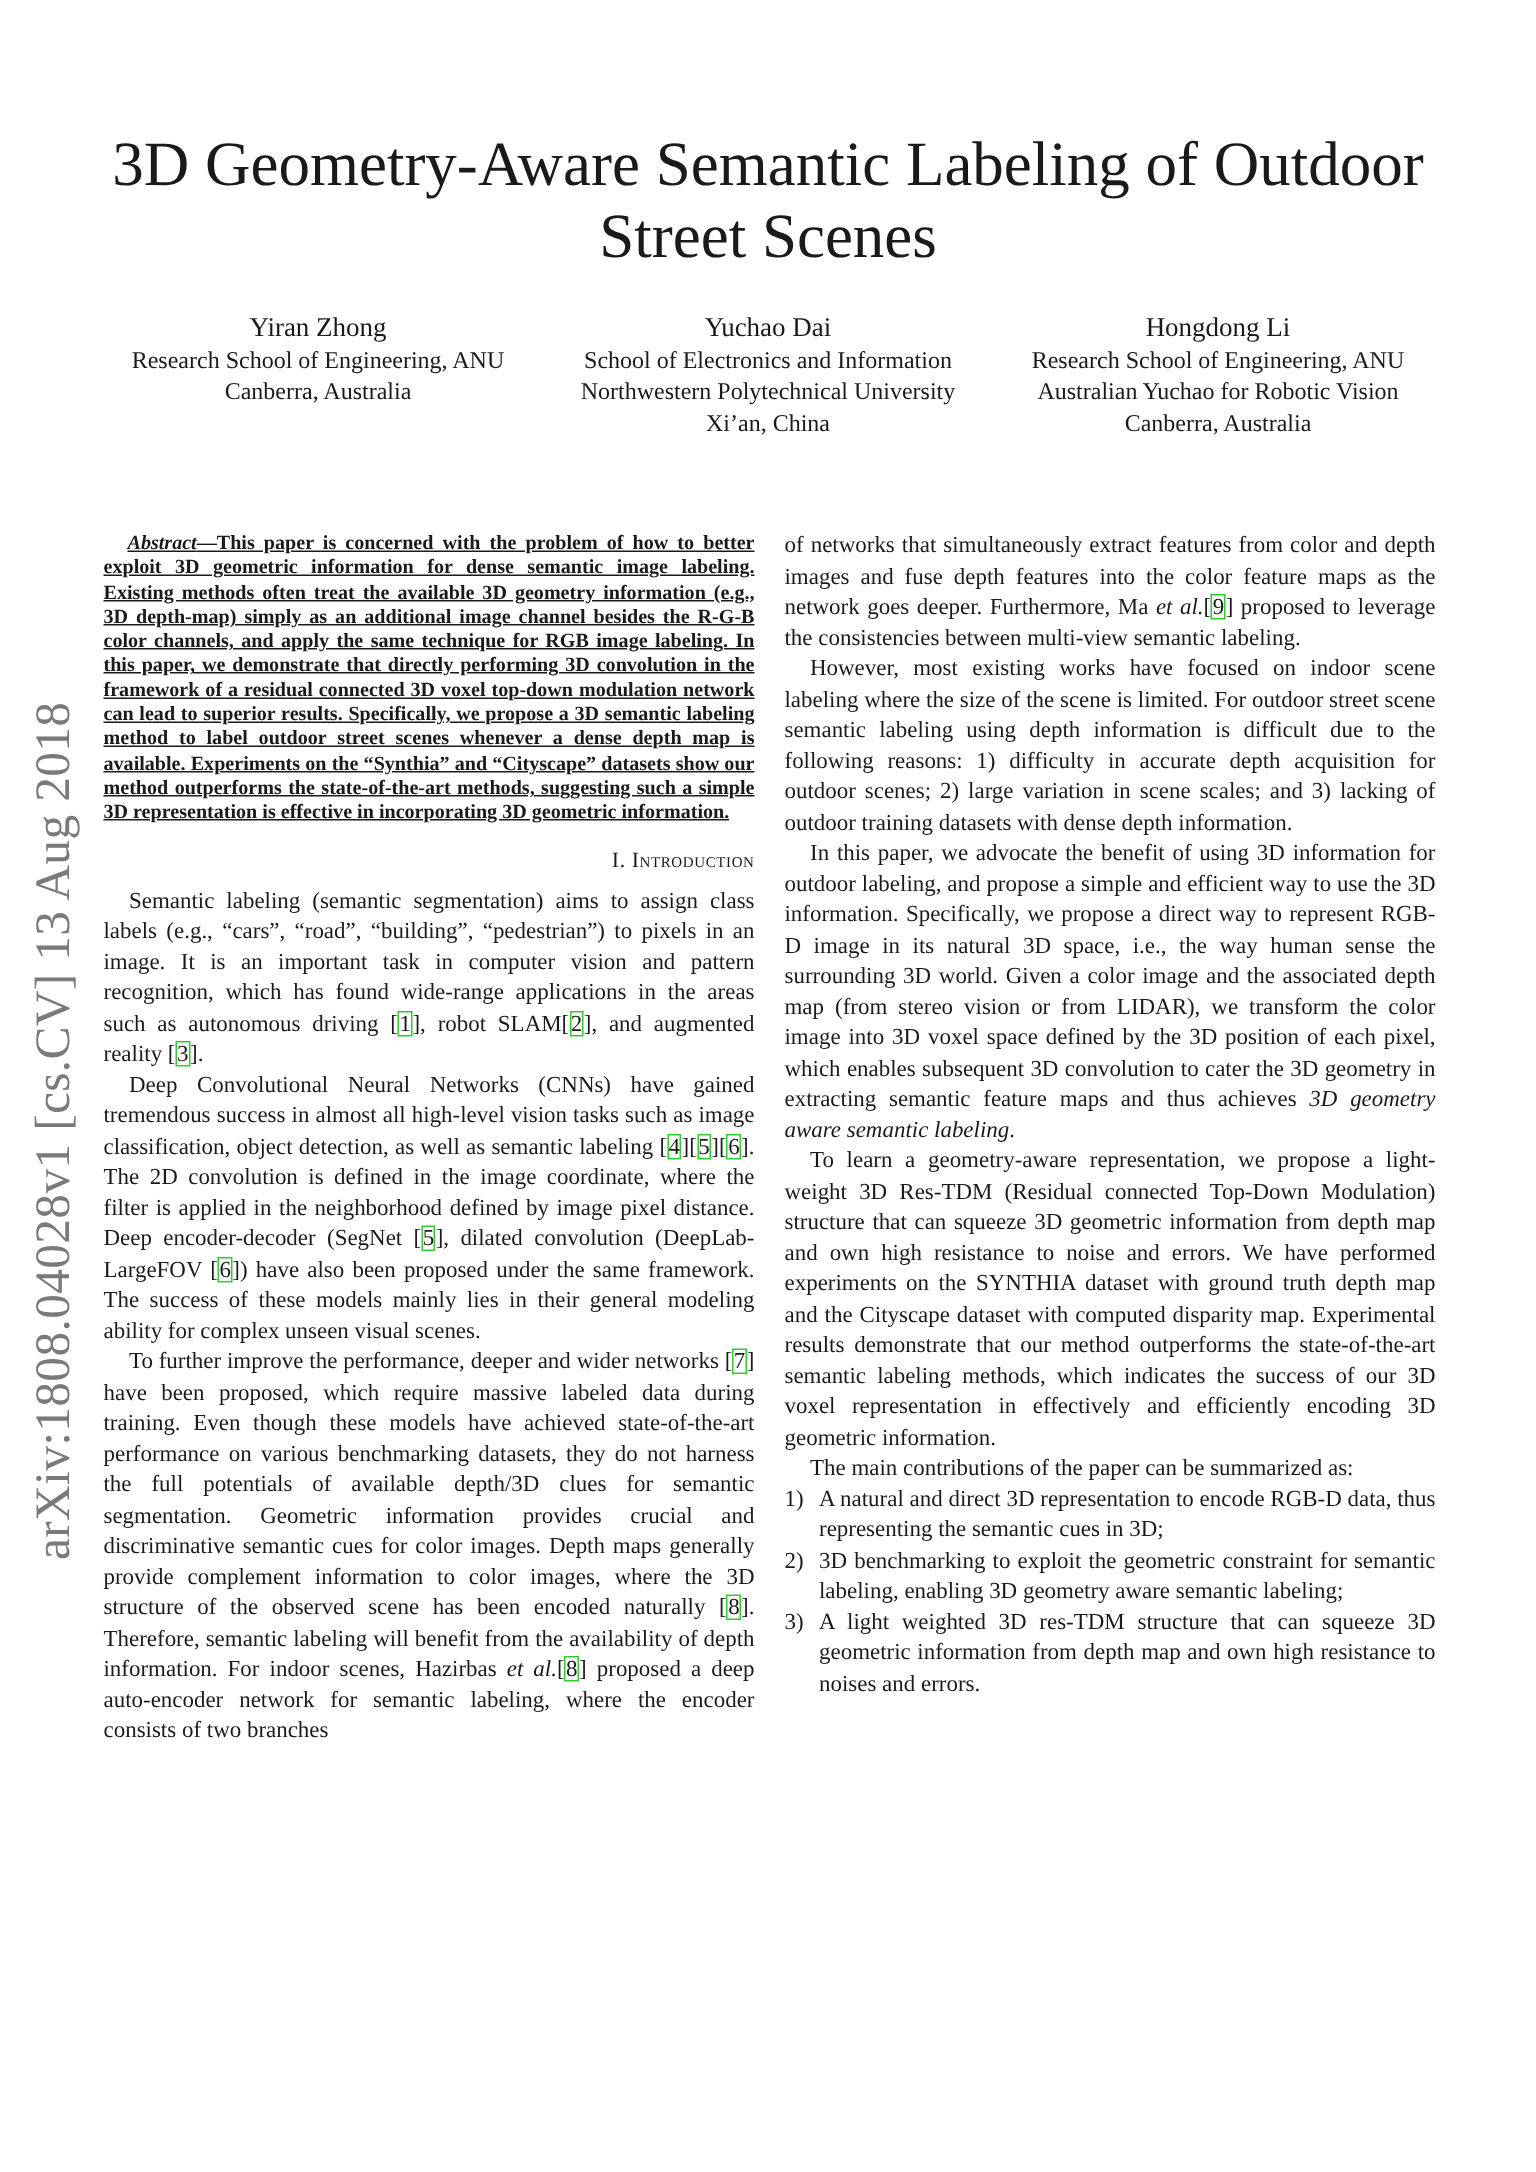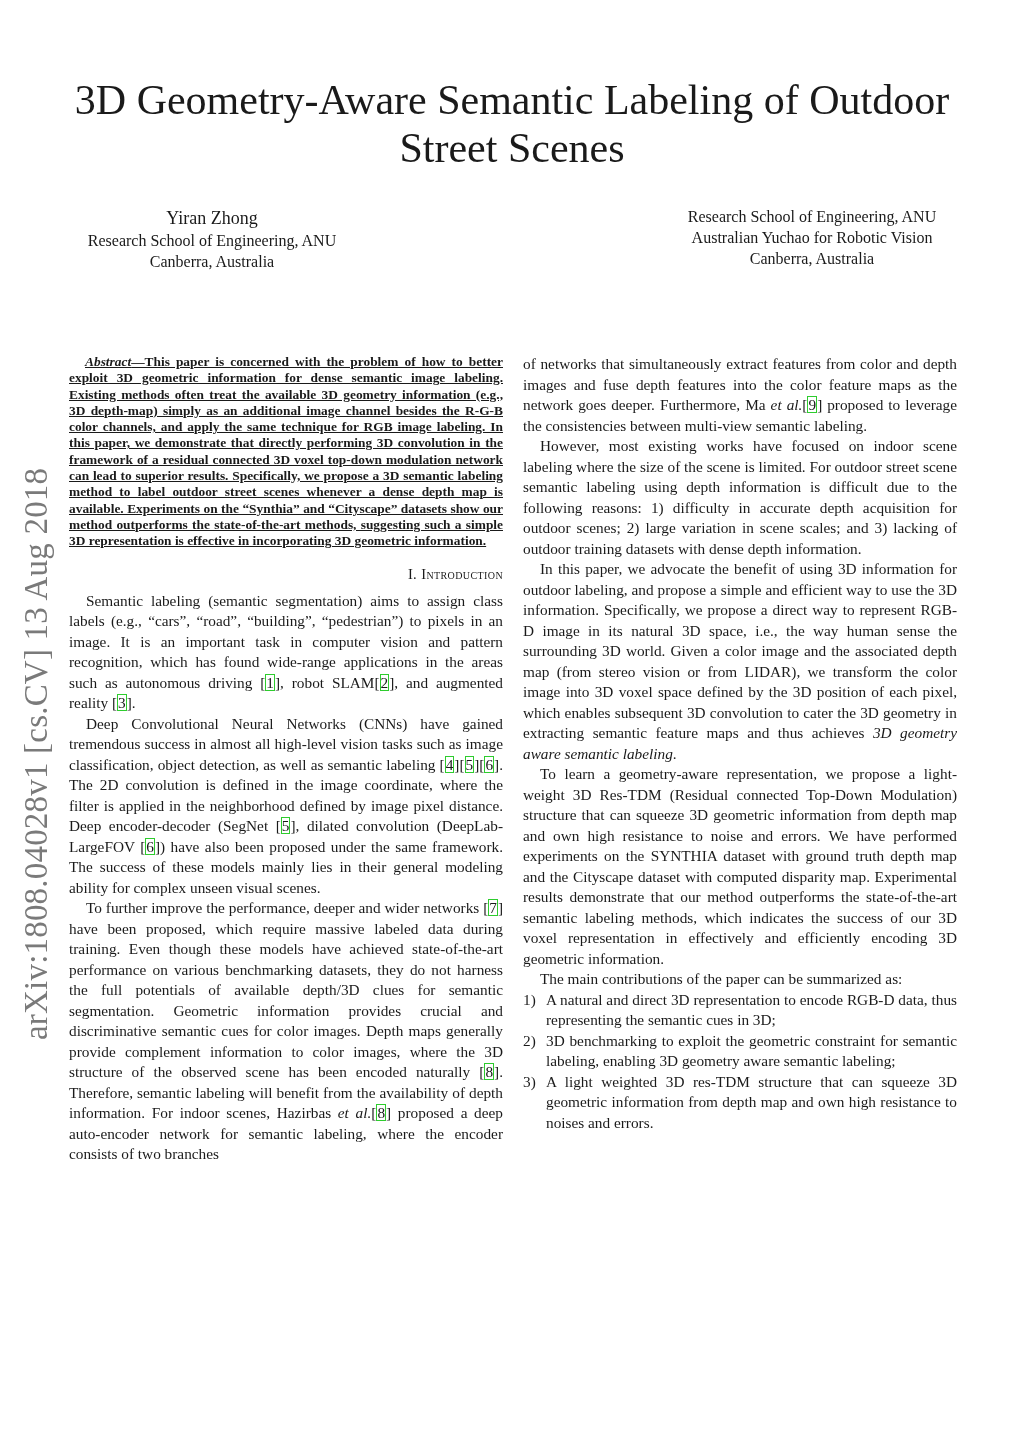--- a/index.html
+++ b/index.html
@@ -1,27 +1,27 @@
 <!DOCTYPE html>
 <html><head>
 <meta charset="utf-8">
 <style>
   html, body { margin: 0; padding: 0; background: #ffffff; }
   body {
     width: 1024px; height: 1448px; position: relative; overflow: hidden;
     font-family: "Liberation Serif", "DejaVu Serif", serif; color: #1a1a1a;
   }
   .title {
-    position: absolute; left: 40px; width: 944px; top: 76px;
+    position: absolute; left: 40px; width: 944px; top: 86px;
     text-align: center; font-size: 42px; line-height: 48px; font-weight: normal;
     margin: 0;
   }
   .authors {
     position: absolute; top: 206px; left: 62px; width: 900px;
-    display: flex; justify-content: space-between;
+    display: flex; justify-content: center;
   }
   .author { text-align: center; width: 300px; font-size: 16px; line-height: 21px; }
   .author .name { font-size: 18px; line-height: 24px; margin-bottom: 0px; }
   .arxiv {
     position: absolute; left: 18px; top: 1040px;
     transform: rotate(-90deg); transform-origin: 0 0;
     font-size: 33px; color: #7a7a7a; white-space: nowrap; letter-spacing: 0.2px;
   }
   .col { position: absolute; top: 354px; width: 434px; text-align: justify; }
   .col.left { left: 69px; }
@@ -45,20 +45,27 @@
 
 <h1 class="title">3D Geometry-Aware Semantic Labeling of Outdoor Street Scenes</h1>
 
 <div class="authors">
   <div class="author">
     <div class="name">Yiran Zhong</div>
     <div>Research School of Engineering, ANU</div>
     <div>Canberra, Australia</div>
   </div>
   <div class="author">
+    <div class="name">Yuchao Dai</div>
+    <div>School of Electronics and Information</div>
+    <div>Northwestern Polytechnical University</div>
+    <div>Xi’an, China</div>
+  </div>
+  <div class="author">
+    <div class="name">Hongdong Li</div>
     <div>Research School of Engineering, ANU</div>
     <div>Australian Yuchao for Robotic Vision</div>
     <div>Canberra, Australia</div>
   </div>
 </div>
 
 <div class="arxiv">arXiv:1808.04028v1  [cs.CV]  13 Aug 2018</div>
 
 <div class="col left">
   <p class="abstract"><span class="lbl">Abstract</span><span>—This paper is concerned with the problem of how to better exploit 3D geometric information for dense semantic image labeling. Existing methods often treat the available 3D geometry information (e.g., 3D depth-map) simply as an additional image channel besides the R-G-B color channels, and apply the same technique for RGB image labeling. In this paper, we demonstrate that directly performing 3D convolution in the framework of a residual connected 3D voxel top-down modulation network can lead to superior results. Specifically, we propose a 3D semantic labeling method to label outdoor street scenes whenever a dense depth map is available. Experiments on the “Synthia” and “Cityscape” datasets show our method outperforms the state-of-the-art methods, suggesting such a simple 3D representation is effective in incorporating 3D geometric information.</span></p>

